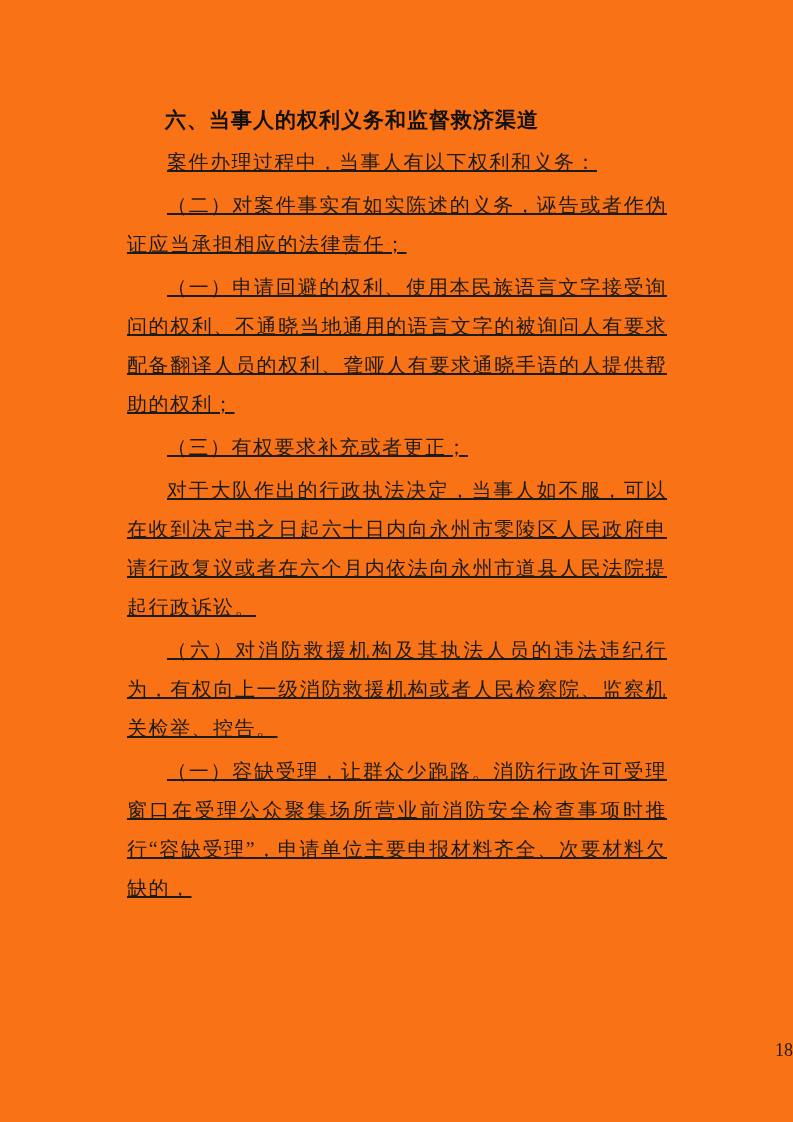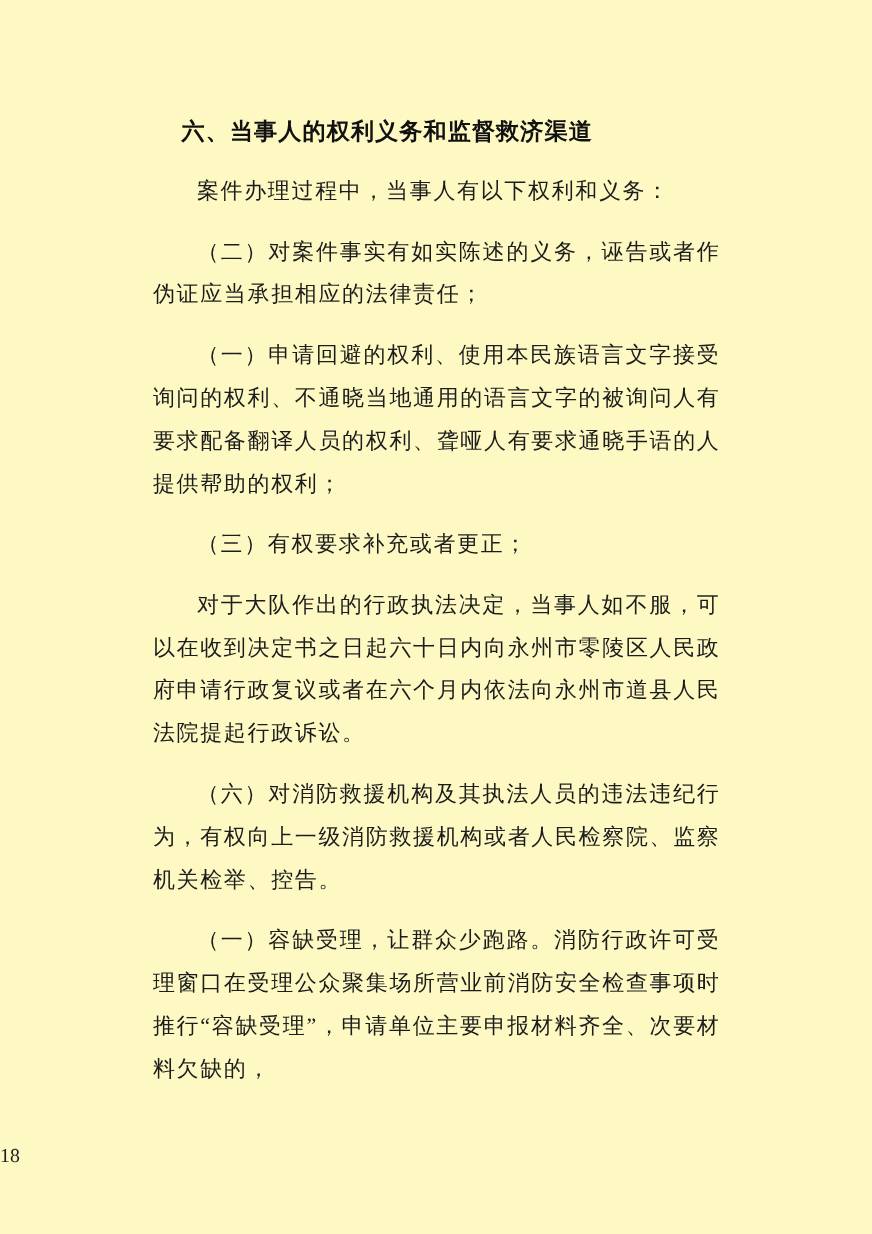--- a/index.html
+++ b/index.html
@@ -5,21 +5,21 @@
   html, body {
     margin: 0;
     padding: 0;
     background: #ffffff;
   }
   .document-page {
     position: relative;
     width: 793px;
     height: 1122px;
     margin: 0 auto;
-    background: #fef9c3;
+    background: #f97316;
     box-sizing: border-box;
     padding: 100px 122px 0 123px;
     color: #1c1c1c;
     font-family: "Liberation Serif", "DejaVu Serif", serif;
     overflow: hidden;
   }
   .content {
     width: 548px;
   }
   .section-heading {
@@ -28,33 +28,34 @@
     font-size: 21px;
     line-height: 39px;
     margin: 0;
     text-indent: 2em;
     color: #111111;
     letter-spacing: 1px;
   }
   .para {
     font-size: 20px;
     line-height: 39px;
-    margin: 16px;
+    margin: 4px;
     text-indent: 2em;
     text-align: justify;
     text-align-last: left;
     letter-spacing: 1.5px;
     color: #1c1c1c;
+    text-decoration: underline;
   }
   .page-number {
     position: absolute;
     left: 0;
     top: 1036px;
     width: 793px;
-    text-align: left;
+    text-align: right;
     font-size: 18px;
     line-height: 28px;
     color: #1c1c1c;
     font-family: "Liberation Serif", "DejaVu Serif", serif;
   }
 </style>
 </head>
 <body>
 
 <div class="document-page">

